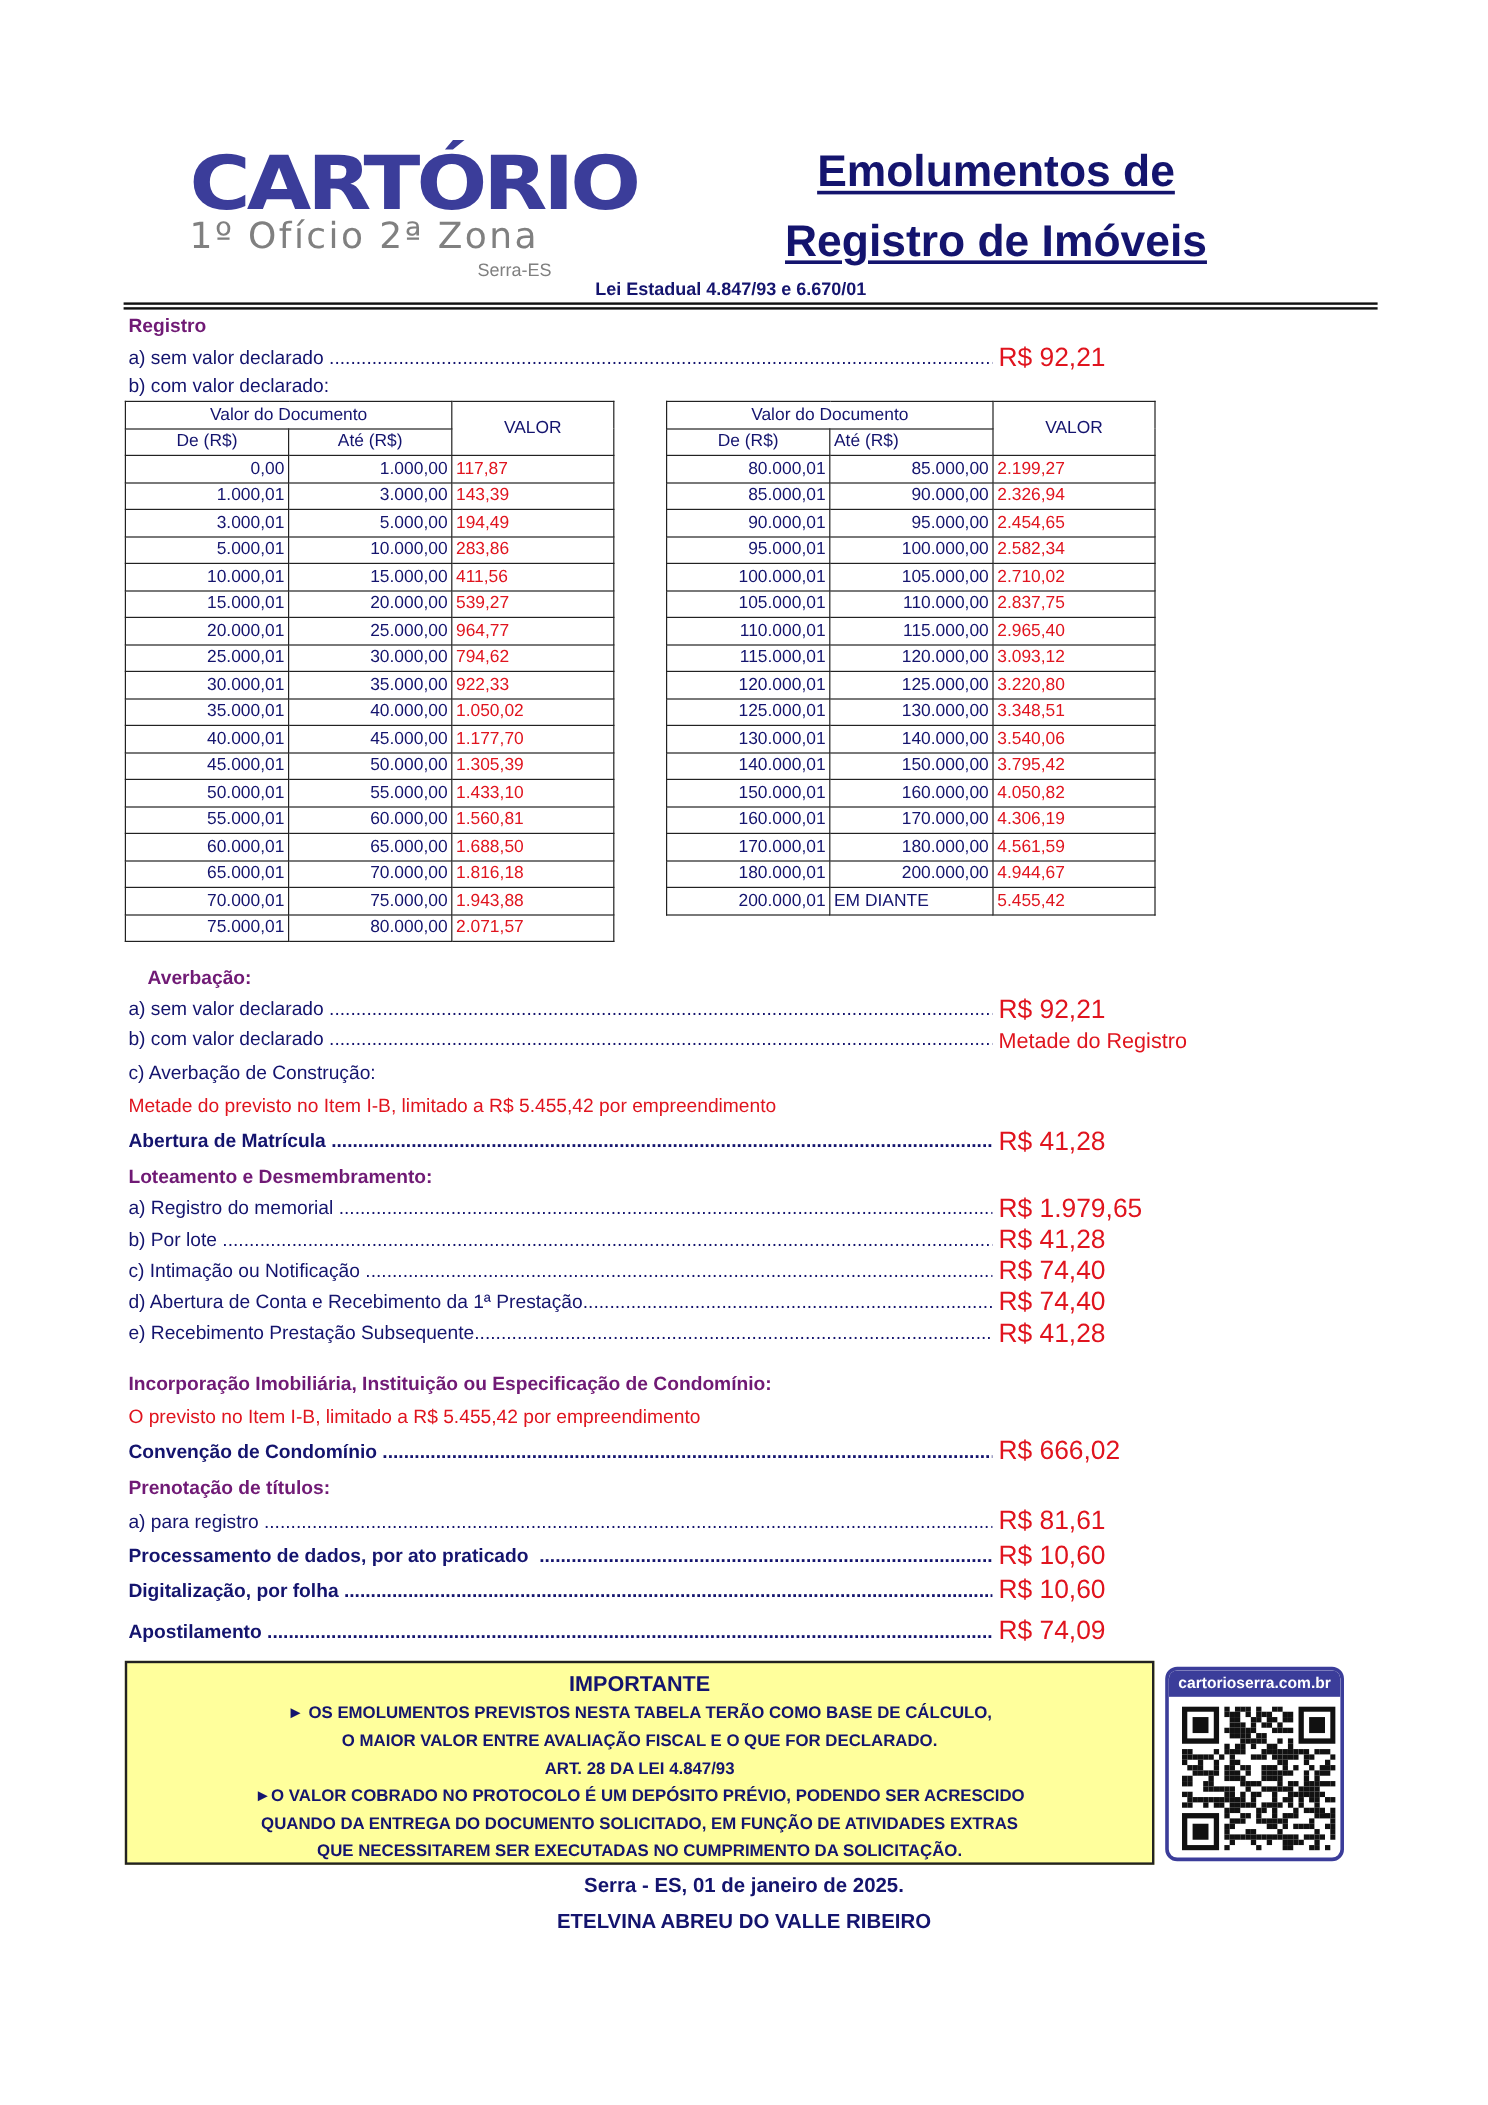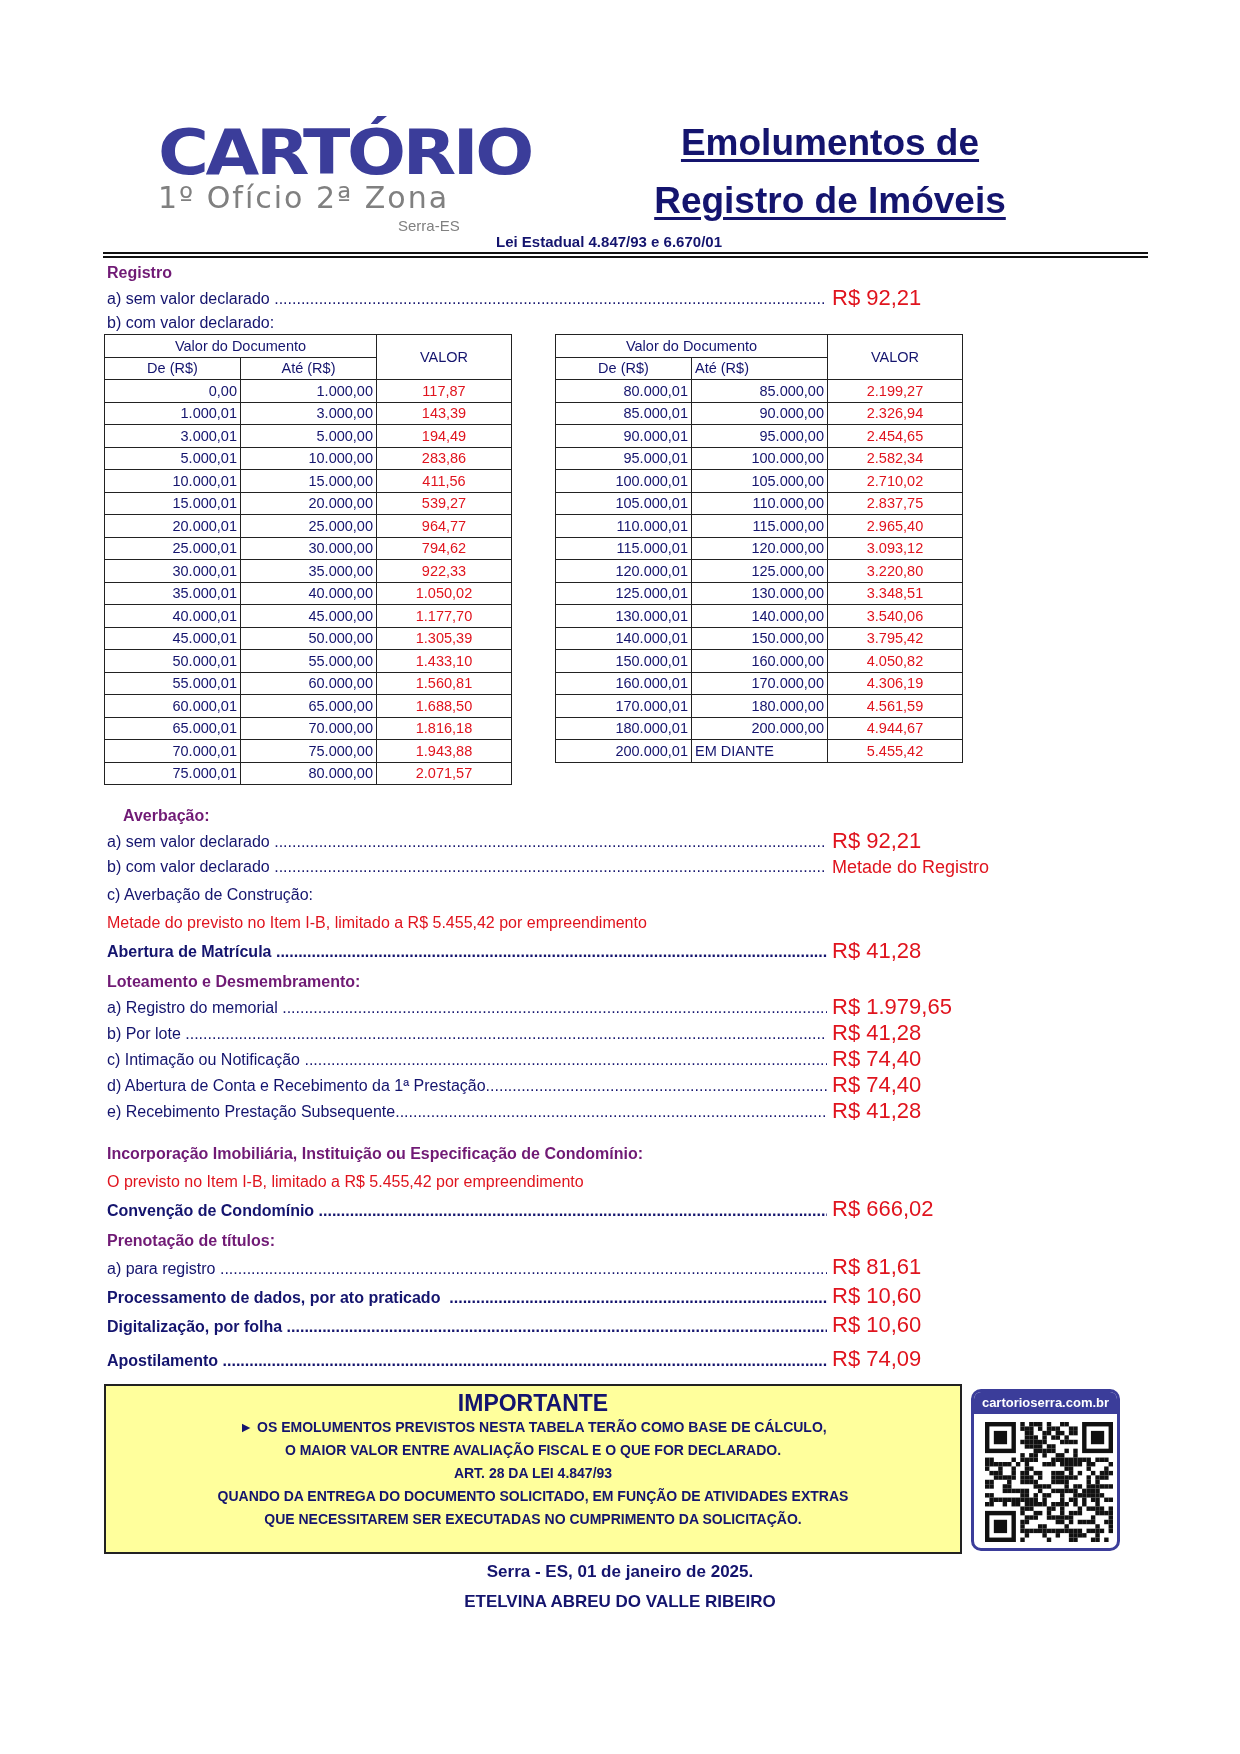--- a/index.html
+++ b/index.html
@@ -27,30 +27,30 @@
   .price.small { font-size: 18px; }
   .heading { left: 107px; font-weight: bold; font-size: 16px; color: #701a75; line-height: 20px; }
   .redtext { left: 107px; font-size: 16px; color: #e0141e; line-height: 20px; }
   .redtext.bold { font-weight: normal; }
 
   
   table.fee { position: absolute; border-collapse: collapse; font-size: 14.5px; }
   table.fee td, table.fee th { border: 1.5px solid #222; padding: 0 3px; height: 21.5px; line-height: 20px; font-weight: normal; color: #14146e; }
   table.fee th { text-align: center; }
   table.fee td.num { text-align: right; }
-  table.fee td.val { text-align: center; color: #e0141e; }
+  table.fee td.val { text-align: left; color: #e0141e; }
   table.fee td.txt { text-align: left; }
   #table-left { left: 104px; top: 334px; width: 408px; }
   #table-right { left: 555px; top: 334px; width: 408px; }
   #table-left col.c1, #table-right col.c1 { width: 136px; }
   #table-left col.c2, #table-right col.c2 { width: 136px; }
 
   
   .important { left: 104px; top: 1384px; width: 858px; height: 170px; background: #ffff9c; border: 2px solid #222; box-sizing: border-box; text-align: center; color: #14146e; }
-  .important .ititle { font-weight: bold; font-size: 23px; margin-top: 4px; line-height: 26px; }
+  .important .ititle { font-weight: bold; font-size: 18px; margin-top: 4px; line-height: 26px; }
   .important .iline { font-weight: bold; font-size: 14px; line-height: 23px; }
 
   
   .qr-card { left: 971px; top: 1389px; width: 149px; height: 162px; border: 3px solid #3b3d9a; border-radius: 10px; box-sizing: border-box; background: #fff; overflow: hidden; }
   .qr-head { background: #3b3d9a; color: #fff; font-weight: bold; font-size: 13px; text-align: center; height: 22px; line-height: 22px; }
   .qr-grid { position: absolute; left: 11px; top: 30px; width: 128px; height: 120px; }
 
   .footer { left: 0; width: 1240px; text-align: center; font-weight: bold; font-size: 17px; color: #14146e; }
 </style>
 </head>
@@ -329,20 +329,21 @@
 
 <div class="abs line bold" style="top:1351px;"><span>Apostilamento</span> <span class="dots">..............................................................................................................................................</span></div>
 <div class="abs price" style="top:1348px;">R$ 74,09</div>
 
 <div class="abs important">
   <div class="ititle">IMPORTANTE</div>
   <div id="important-lines">
       <div class="iline">► OS EMOLUMENTOS PREVISTOS NESTA TABELA TERÃO COMO BASE DE CÁLCULO,</div>
       <div class="iline">O MAIOR VALOR ENTRE AVALIAÇÃO FISCAL E O QUE FOR DECLARADO.</div>
       <div class="iline">ART. 28 DA LEI 4.847/93</div>
+      <div class="iline">►O VALOR COBRADO NO PROTOCOLO É UM DEPÓSITO PRÉVIO, PODENDO SER ACRESCIDO</div>
       <div class="iline">QUANDO DA ENTREGA DO DOCUMENTO SOLICITADO, EM FUNÇÃO DE ATIVIDADES EXTRAS</div>
       <div class="iline">QUE NECESSITAREM SER EXECUTADAS NO CUMPRIMENTO DA SOLICITAÇÃO.</div>
     </div>
 </div>
 
 <div class="abs qr-card">
   <div class="qr-head">cartorioserra.com.br</div>
   <svg class="qr-grid" id="qr-svg" viewBox="0 0 29 27" preserveAspectRatio="none">
       <rect x="8" y="0" width="1" height="1" fill="#111"></rect>
       <rect x="10" y="0" width="1" height="1" fill="#111"></rect>

